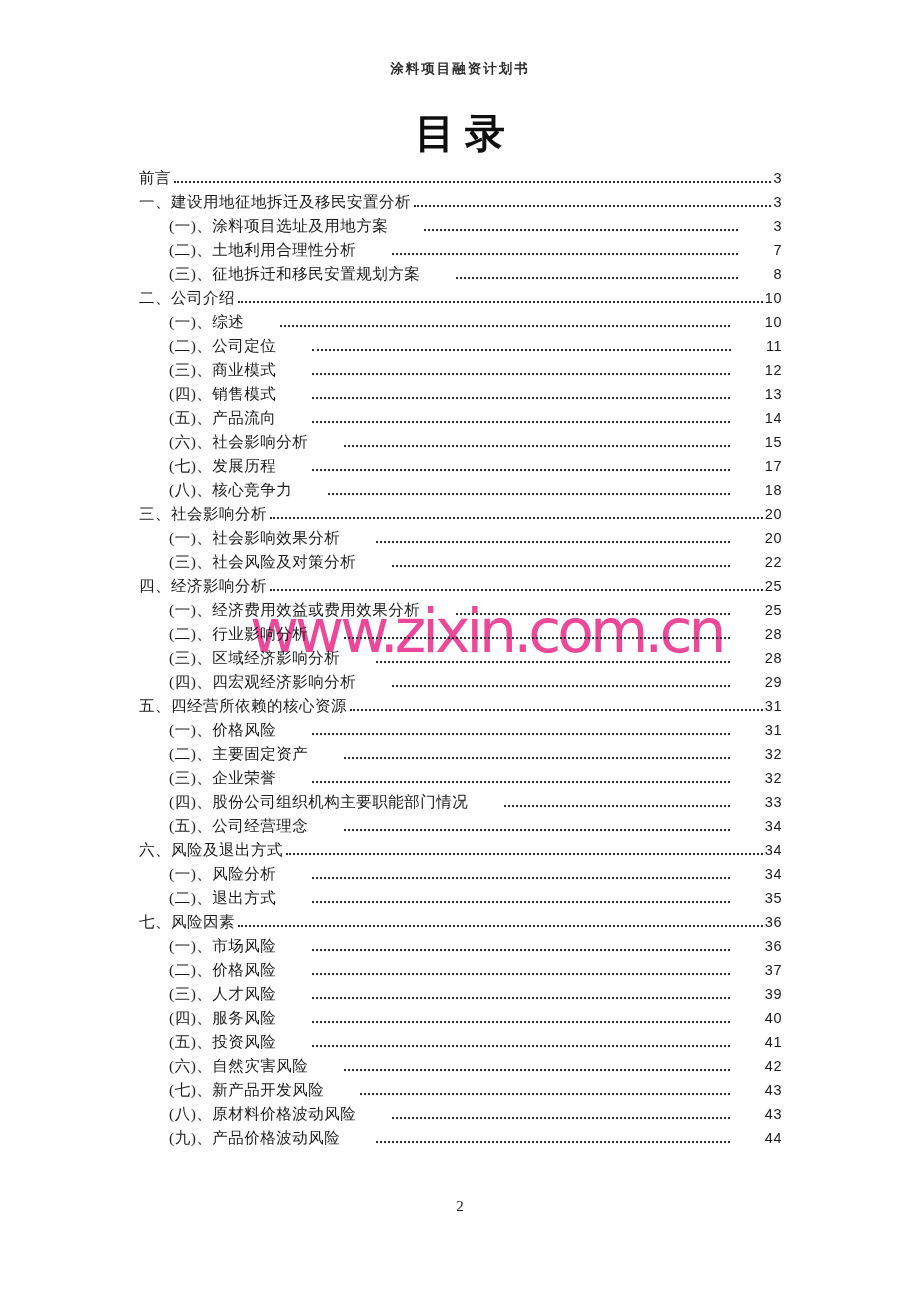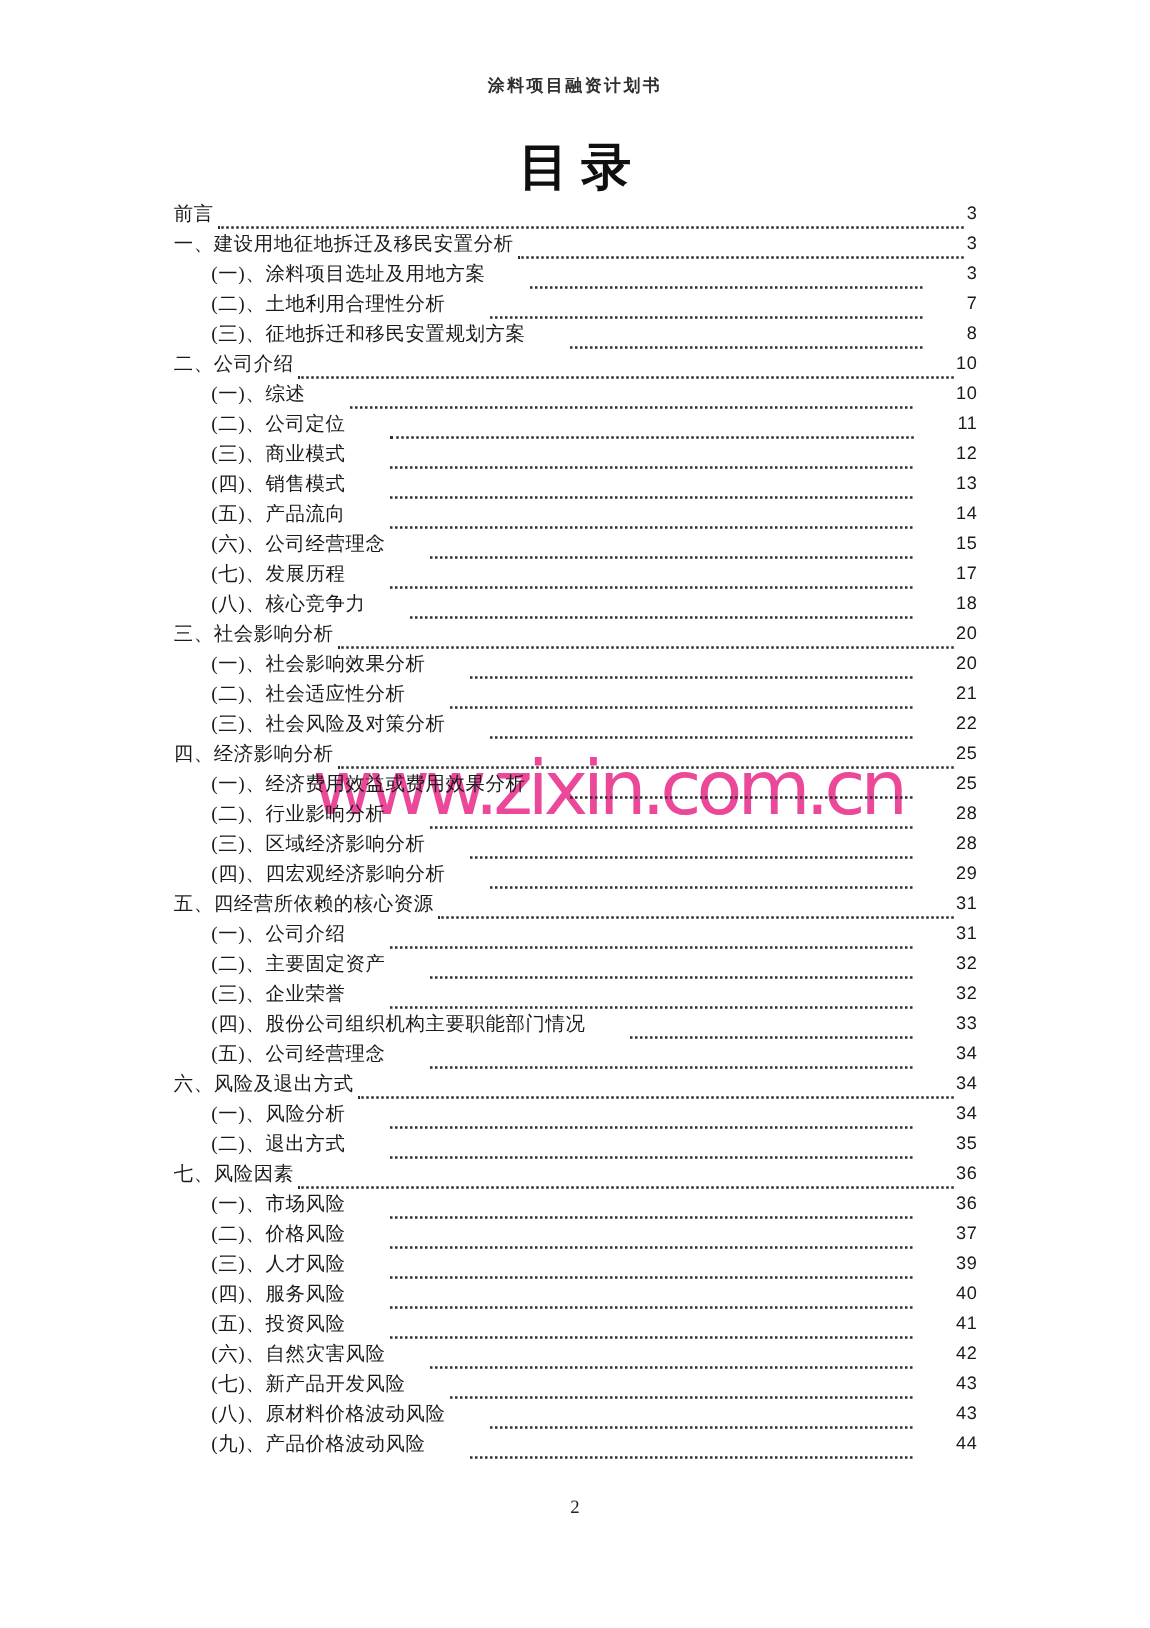--- a/index.html
+++ b/index.html
@@ -56,20 +56,21 @@
   }
   .toc-list {
     position: absolute;
     top: 163px;
     left: 139px;
     width: 643px;
     z-index: 1;
   }
   .toc-entry {
     display: flex;
+    align-items: flex-end;
     height: 24px;
     font-size: 15.5px;
     letter-spacing: 0.5px;
     color: #1a1a1a;
   }
   .toc-entry.level-2 {
     padding-left: 30px;
     gap: 33px;
   }
   .toc-label {
@@ -159,21 +160,21 @@
       <span class="toc-label">(四)、销售模式</span>
       <span class="toc-leader"></span>
       <span class="toc-page">13</span>
     </div>
       <div class="toc-entry level-2">
       <span class="toc-label">(五)、产品流向</span>
       <span class="toc-leader"></span>
       <span class="toc-page">14</span>
     </div>
       <div class="toc-entry level-2">
-      <span class="toc-label">(六)、公司经营理念</span>
+      <span class="toc-label">(六)、社会影响分析</span>
       <span class="toc-leader"></span>
       <span class="toc-page">15</span>
     </div>
       <div class="toc-entry level-2">
       <span class="toc-label">(七)、发展历程</span>
       <span class="toc-leader"></span>
       <span class="toc-page">17</span>
     </div>
       <div class="toc-entry level-2">
       <span class="toc-label">(八)、核心竞争力</span>
@@ -184,25 +185,20 @@
       <span class="toc-label">三、社会影响分析</span>
       <span class="toc-leader"></span>
       <span class="toc-page">20</span>
     </div>
       <div class="toc-entry level-2">
       <span class="toc-label">(一)、社会影响效果分析</span>
       <span class="toc-leader"></span>
       <span class="toc-page">20</span>
     </div>
       <div class="toc-entry level-2">
-      <span class="toc-label">(二)、社会适应性分析</span>
-      <span class="toc-leader"></span>
-      <span class="toc-page">21</span>
-    </div>
-      <div class="toc-entry level-2">
       <span class="toc-label">(三)、社会风险及对策分析</span>
       <span class="toc-leader"></span>
       <span class="toc-page">22</span>
     </div>
       <div class="toc-entry level-1">
       <span class="toc-label">四、经济影响分析</span>
       <span class="toc-leader"></span>
       <span class="toc-page">25</span>
     </div>
       <div class="toc-entry level-2">
@@ -224,21 +220,21 @@
       <span class="toc-label">(四)、四宏观经济影响分析</span>
       <span class="toc-leader"></span>
       <span class="toc-page">29</span>
     </div>
       <div class="toc-entry level-1">
       <span class="toc-label">五、四经营所依赖的核心资源</span>
       <span class="toc-leader"></span>
       <span class="toc-page">31</span>
     </div>
       <div class="toc-entry level-2">
-      <span class="toc-label">(一)、公司介绍</span>
+      <span class="toc-label">(一)、价格风险</span>
       <span class="toc-leader"></span>
       <span class="toc-page">31</span>
     </div>
       <div class="toc-entry level-2">
       <span class="toc-label">(二)、主要固定资产</span>
       <span class="toc-leader"></span>
       <span class="toc-page">32</span>
     </div>
       <div class="toc-entry level-2">
       <span class="toc-label">(三)、企业荣誉</span>

